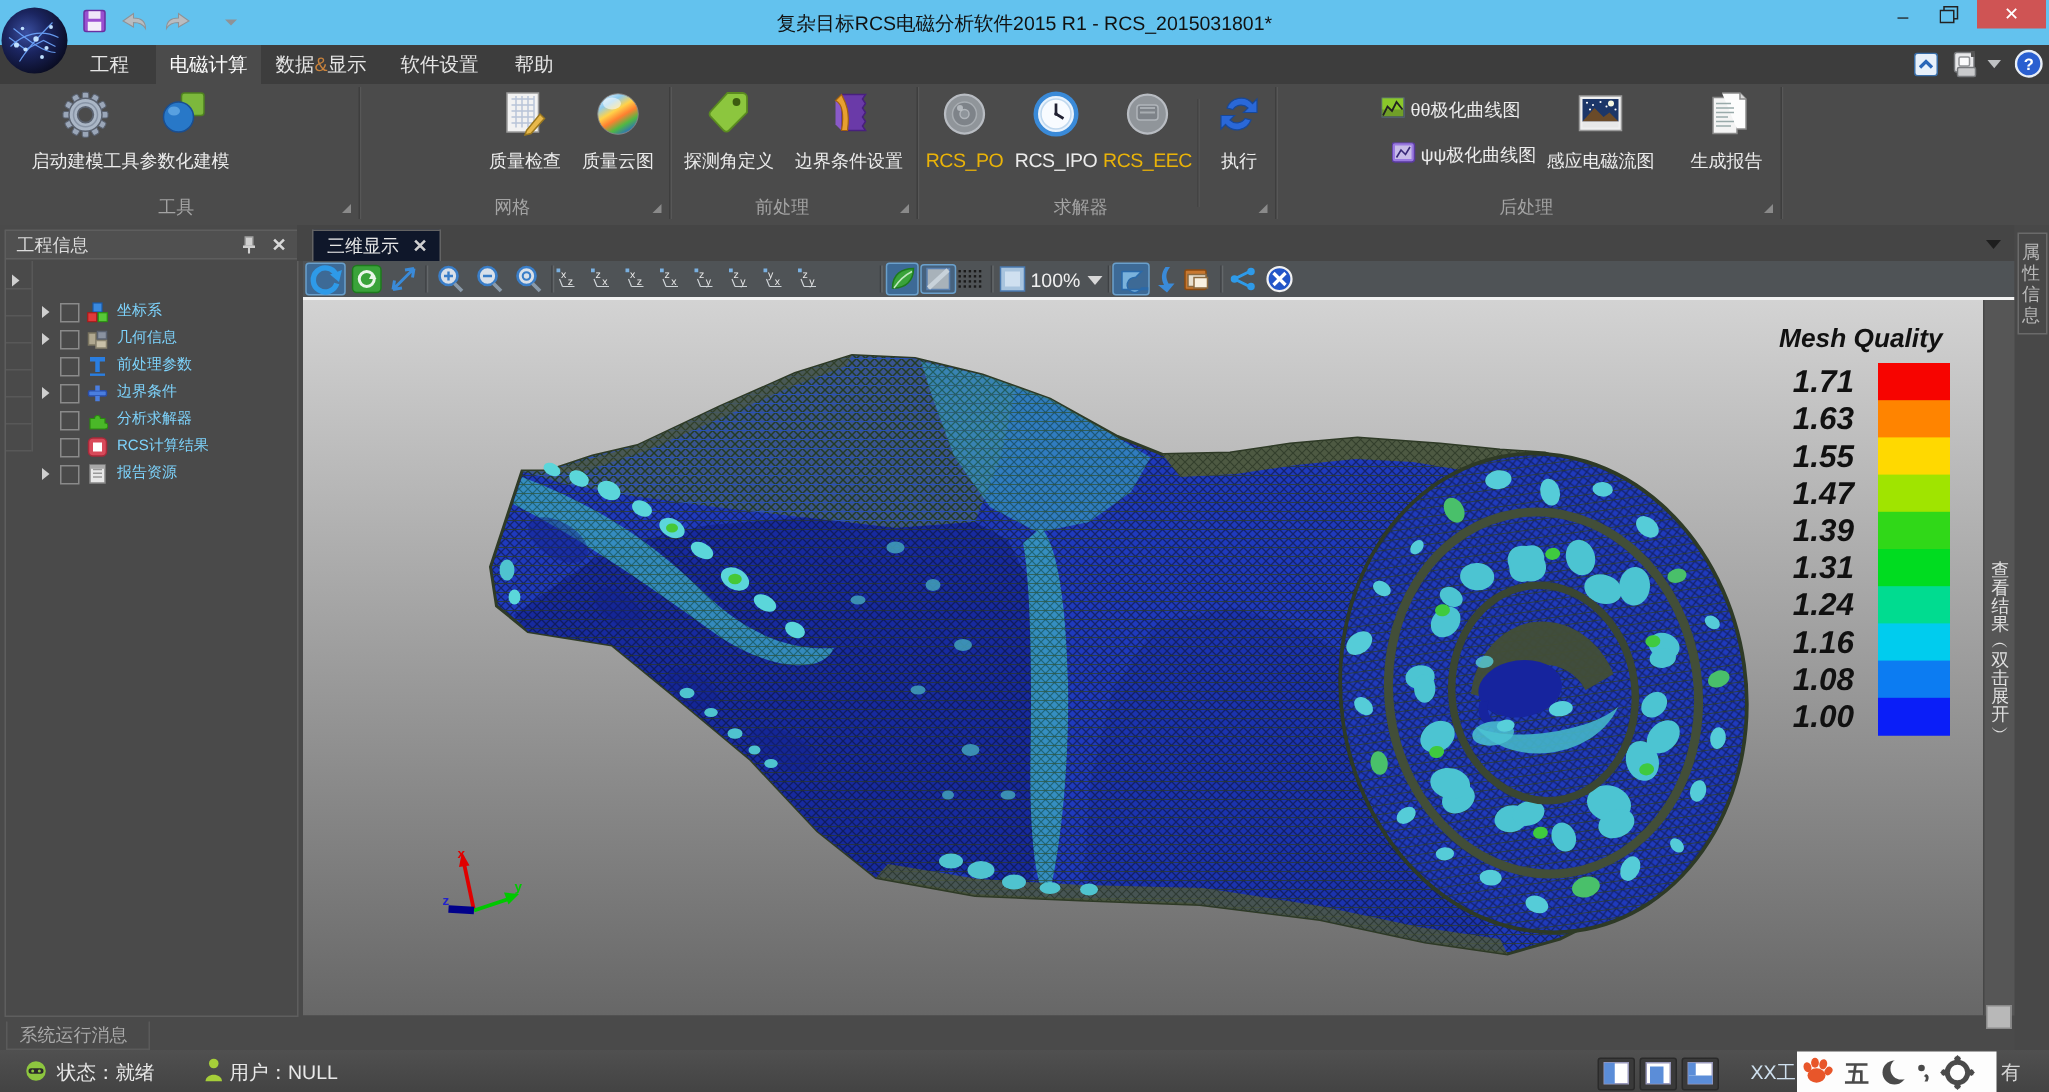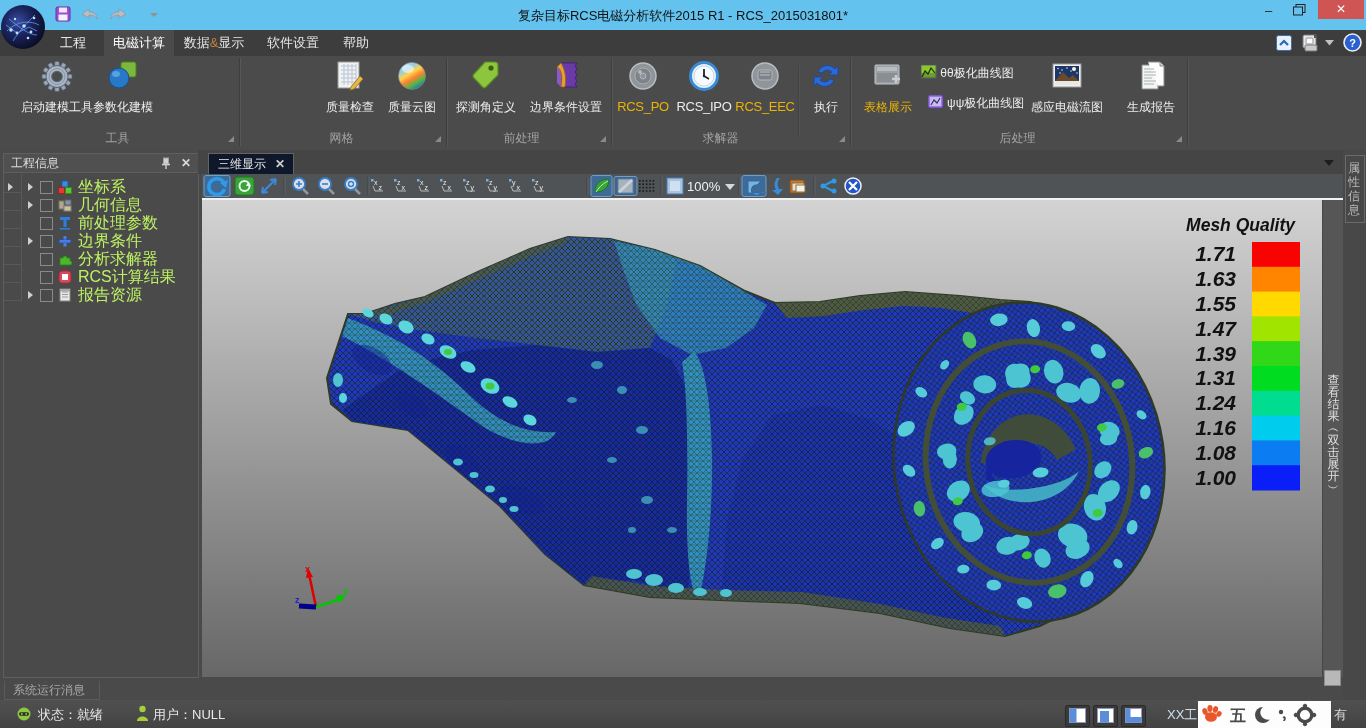--- a/index.html
+++ b/index.html
@@ -23,21 +23,21 @@
 .rsep{position:absolute;top:2px;height:88px;width:1px;background:#3e3e3e;border-right:1px solid #575757;}
 .rbtn{position:absolute;top:2px;text-align:center;color:#ececec;font-size:12px;}
 .rbtn .lbl{margin-top:3px;}
 .rbtn.dis{color:#eab308;}
 .glabel{position:absolute;top:74px;color:#a3a3a3;font-size:12px;text-align:center;}
 .gtri{position:absolute;top:80px;width:0;height:0;border-left:6px solid transparent;border-bottom:6px solid #8a8a8a;}
 
 #leftpanel{position:absolute;left:3px;top:153px;width:194px;height:523px;background:#4a4a4a;border:1px solid #5e5e5e;}
 #lp-head{position:absolute;left:0;top:0;width:100%;height:19px;background:#505050;border-bottom:1px solid #5e5e5e;
   color:#dcdcdc;font-size:12px;line-height:19px;padding-left:7px;box-sizing:border-box;}
-.trow{position:absolute;left:0;width:100%;height:18px;color:#bef264;font-size:16px;line-height:18px;}
+.trow{position:absolute;left:0;width:100%;height:18px;color:#7dd3fc;font-size:10px;line-height:18px;margin-top:21px;}
 .texp{position:absolute;left:24px;top:5px;width:0;height:0;border-top:4px solid transparent;border-bottom:4px solid transparent;border-left:5px solid #cfcfcf;}
 .tchk{position:absolute;left:36px;top:3px;width:11px;height:11px;background:#4a4a4a;border:1px solid #8a8a8a;}
 .ticon{position:absolute;left:54px;top:2px;width:14px;height:14px;}
 .ttext{position:absolute;left:74px;top:0;}
 #lp-gutter{position:absolute;left:0;top:20px;width:17px;height:127px;border-right:1px solid #585858;}
 .grow{position:absolute;left:0;width:17px;height:18px;border-bottom:1px solid #585858;}
 
 #tabbar{position:absolute;left:198px;top:150px;width:1145px;height:24px;background:#454545;}
 #vtab{position:absolute;left:208px;top:153px;width:86px;height:21px;background:#0f172a;border:1px solid #636363;border-bottom:none;
   color:#e8e8e8;font-size:12px;line-height:20px;box-sizing:border-box;padding-left:9px;}
@@ -222,26 +222,20 @@
         </svg><div class="lbl">RCS_IPO</div></div>
 <div class="rbtn dis" style="left:733px;width:64px;font-size:13px;letter-spacing:-0.3px;"><svg width="34" height="34" style="margin-top:1px;">
           <circle cx="17" cy="17" r="13" fill="#90959a" stroke="#b8bcc2" stroke-width="1.5"></circle>
           <rect x="10" y="11" width="14" height="10" rx="2" fill="#7e8389" stroke="#b0b5ba"></rect>
           <path d="M12 13 H22 M12 16 H22" stroke="#a8adb2" stroke-width="1.4"></path>
         </svg><div class="lbl">RCS_EEC</div></div>
 <div class="rbtn" style="left:784px;width:84px;"><svg width="34" height="34" style="margin-top:1px;">
           <path d="M9 13 A 10 10 0 0 1 26 10 L29 7 L29 16 L20 16 L23 13 A 6.5 6.5 0 0 0 13 14 Z" fill="#2a68d8" stroke="#184898" stroke-width="0.8"></path>
           <path d="M25 21 A 10 10 0 0 1 8 24 L5 27 L5 18 L14 18 L11 21 A 6.5 6.5 0 0 0 21 20 Z" fill="#2a68d8" stroke="#184898" stroke-width="0.8"></path>
         </svg><div class="lbl">执行</div></div>
-<div class="rbtn dis" style="left:846px;width:84px;"><svg width="34" height="34" style="margin-top:1px;">
-          <rect x="4" y="6" width="24" height="19" rx="1" fill="#9ba0a5" stroke="#c0c5ca"></rect>
-          <rect x="6" y="8" width="20" height="4" fill="#b8bdc2"></rect>
-          <rect x="6" y="14" width="20" height="9" fill="#8a8f94"></rect>
-          <path d="M21 20 h8 M25 16 v8" stroke="#c8cdd2" stroke-width="2.5"></path>
-        </svg><div class="lbl">表格展示</div></div>
 <div class="rbtn" style="left:1024px;width:86px;"><svg width="34" height="34" style="margin-top:1px;">
           <rect x="3" y="5" width="28" height="23" fill="#f0f0f0" stroke="#9a9a9a"></rect>
           <rect x="5" y="7" width="24" height="15" fill="#1c3668"></rect>
           <path d="M5 22 L13 13 L19 19 L23 16 L29 22 Z" fill="#6a4a28"></path>
           <circle cx="24" cy="10" r="2" fill="#f8f8e0"></circle>
           <g fill="#fff">
             <circle cx="8" cy="9.5" r="0.7"></circle>
             <circle cx="12" cy="11" r="0.7"></circle>
             <circle cx="17" cy="9" r="0.7"></circle>
             <circle cx="21" cy="12" r="0.7"></circle>

